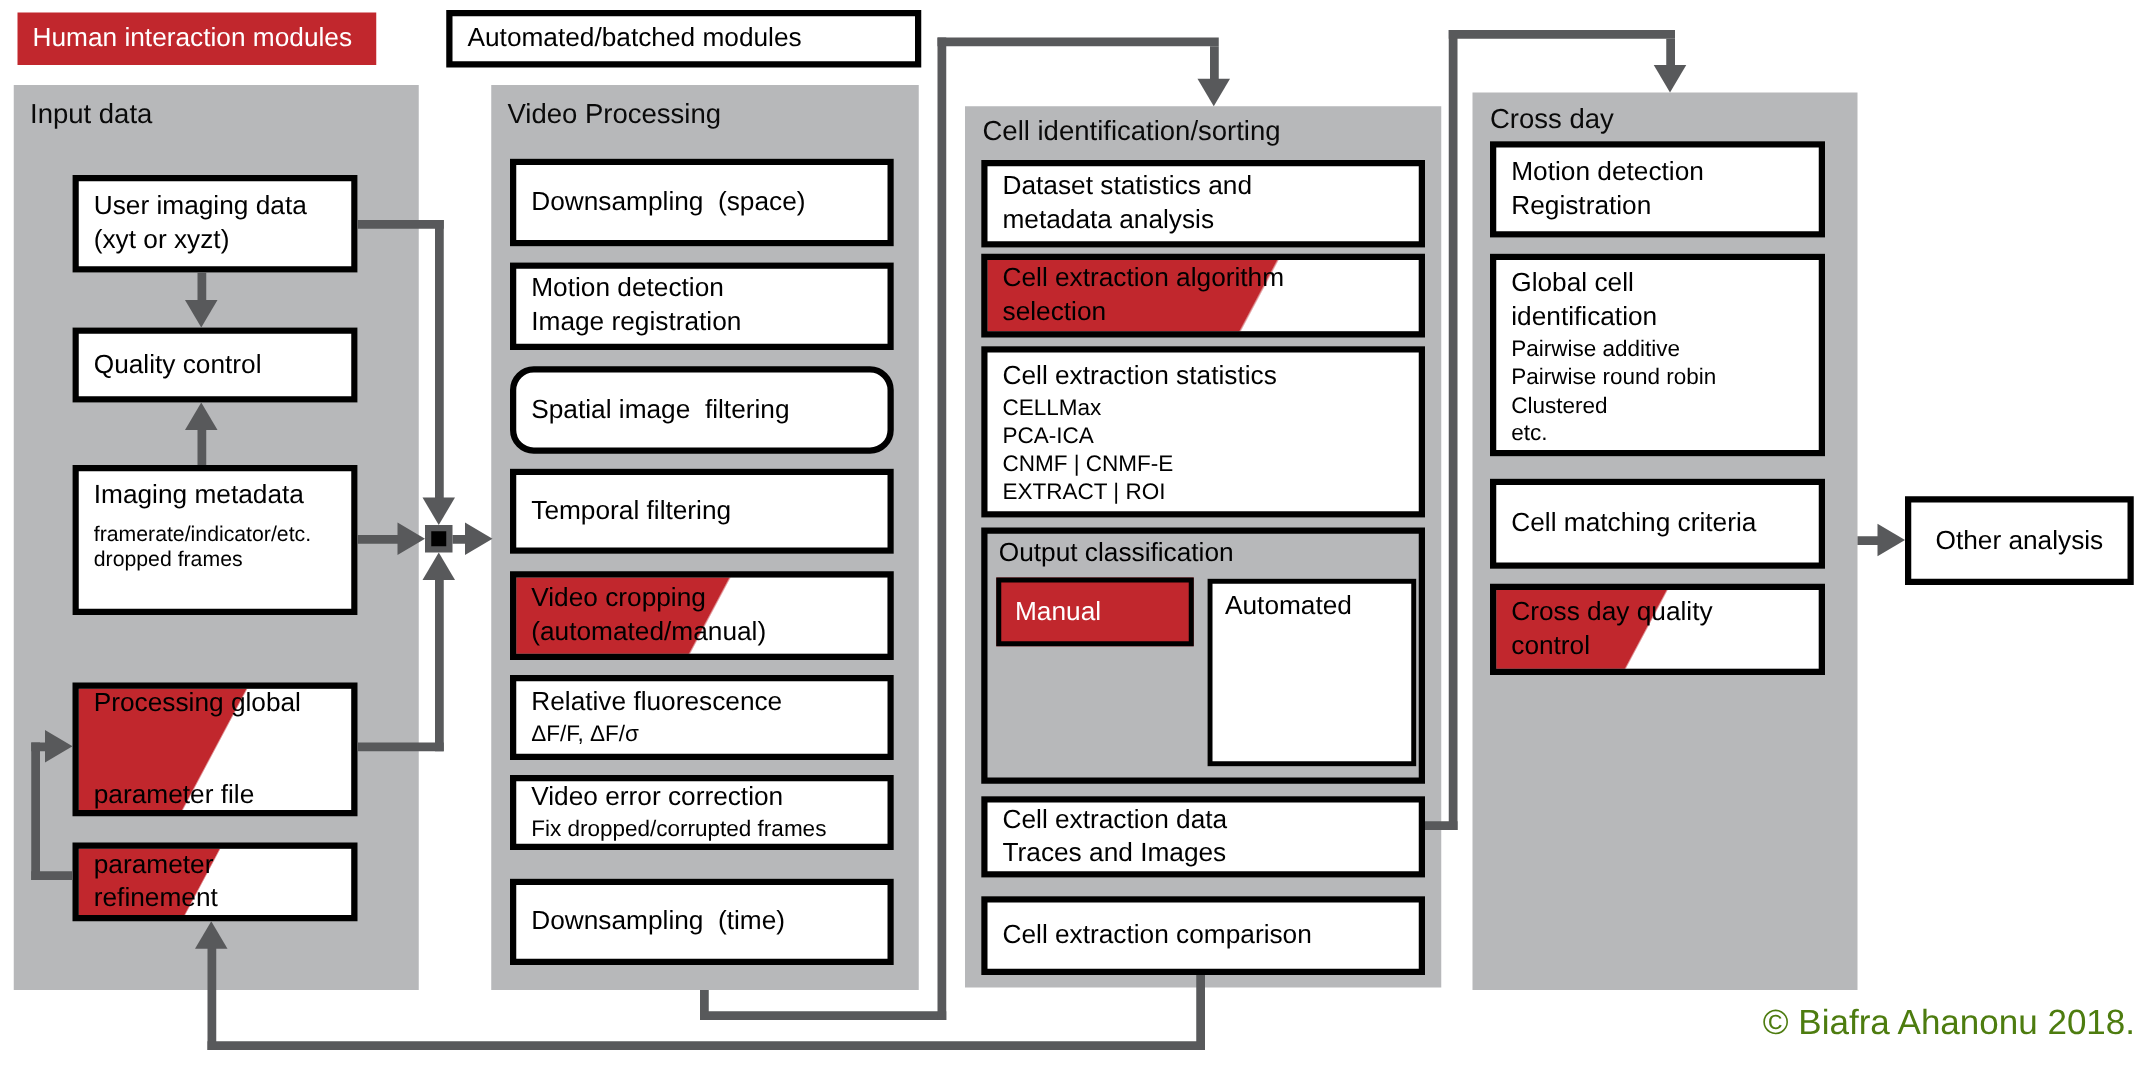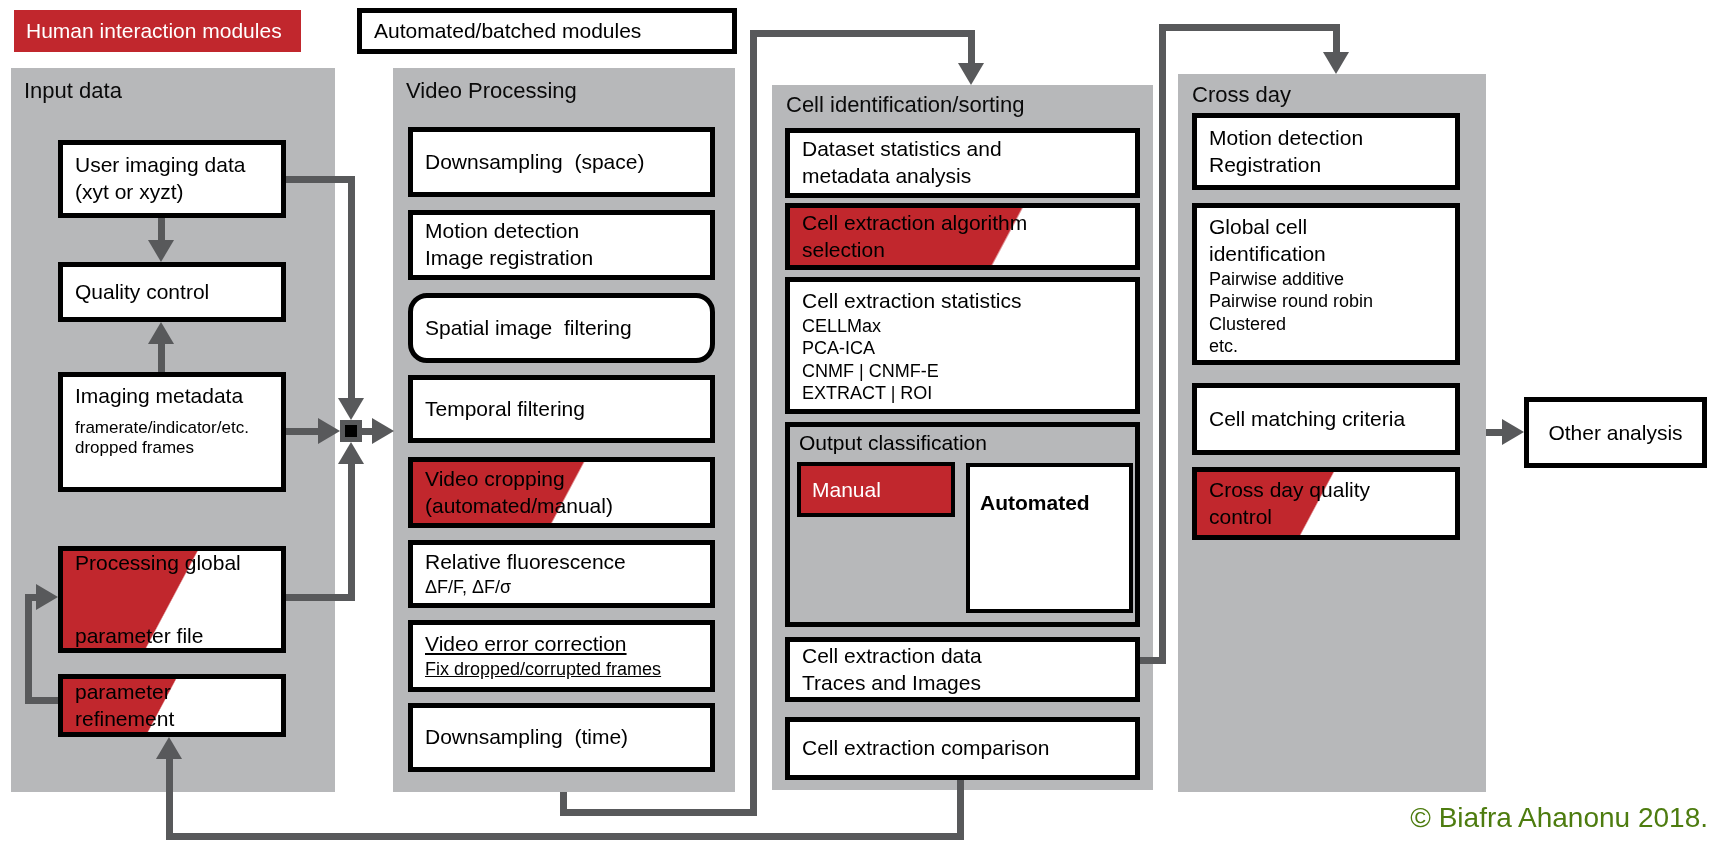--- a/index.html
+++ b/index.html
@@ -32,21 +32,21 @@
   .ah-right{border-top:13px solid transparent;border-bottom:13px solid transparent;border-left:22px solid #58595b;}
   .node-outer{position:absolute;left:340px;top:420px;width:22px;height:22px;background:#58595b;}
   .node-inner{position:absolute;left:345px;top:425px;width:12px;height:12px;background:#000;}
   .oc{position:absolute;left:785px;top:422px;width:355px;height:205px;background:#b7b8ba;
       border:5px solid #000;box-sizing:border-box;}
   .oc-h{position:absolute;left:9px;top:4px;font-size:21px;}
   .manual{position:absolute;left:7px;top:35px;width:158px;height:55px;background:#c1272d;
       border:4px solid #000;box-sizing:border-box;color:#fff;font-size:21px;
       display:flex;align-items:center;padding-left:11px;}
   .autob{position:absolute;left:176px;top:36px;width:167px;height:150px;background:#fff;
-      border:4px solid #000;box-sizing:border-box;font-size:21px;padding:24px 0 0 10px;font-weight:bold;}
+      border:4px solid #000;box-sizing:border-box;font-size:21px;padding:6px 0 0 10px;}
   .other{position:absolute;left:1524px;top:397px;width:183px;height:71px;background:#fff;
       border:5px solid #000;box-sizing:border-box;font-size:21px;display:flex;
       align-items:center;justify-content:center;}
   .copyright{position:absolute;left:1250px;top:802px;width:458px;text-align:right;
       font-size:28px;color:#4d7c0f;}
 </style>
 </head>
 <body>
 
 <div class="canvas">
@@ -103,21 +103,21 @@
     <div class="line">Temporal filtering</div>
   </div>
   <div class="bx diag52" style="left:408px;top:457px;width:307px;height:71px;">
     <div class="line">Video cropping</div>
     <div class="line">(automated/manual)</div>
   </div>
   <div class="bx" style="left:408px;top:540px;width:307px;height:68px;">
     <div class="line">Relative fluorescence</div>
     <div class="sub-lg">ΔF/F, ΔF/σ</div>
   </div>
-  <div class="bx" style="left:408px;top:620px;width:307px;height:72px;text-decoration:underline;">
+  <div class="bx" style="left:408px;top:620px;width:307px;height:60px;">
     <div class="line">Video error correction</div>
     <div class="sub-lg">Fix dropped/corrupted frames</div>
   </div>
   <div class="bx" style="left:408px;top:703px;width:307px;height:69px;">
     <div class="line">Downsampling  (time)</div>
   </div>
 
   <div class="bx" style="left:785px;top:128px;width:355px;height:70px;">
     <div class="line">Dataset statistics and</div>
     <div class="line">metadata analysis</div>

